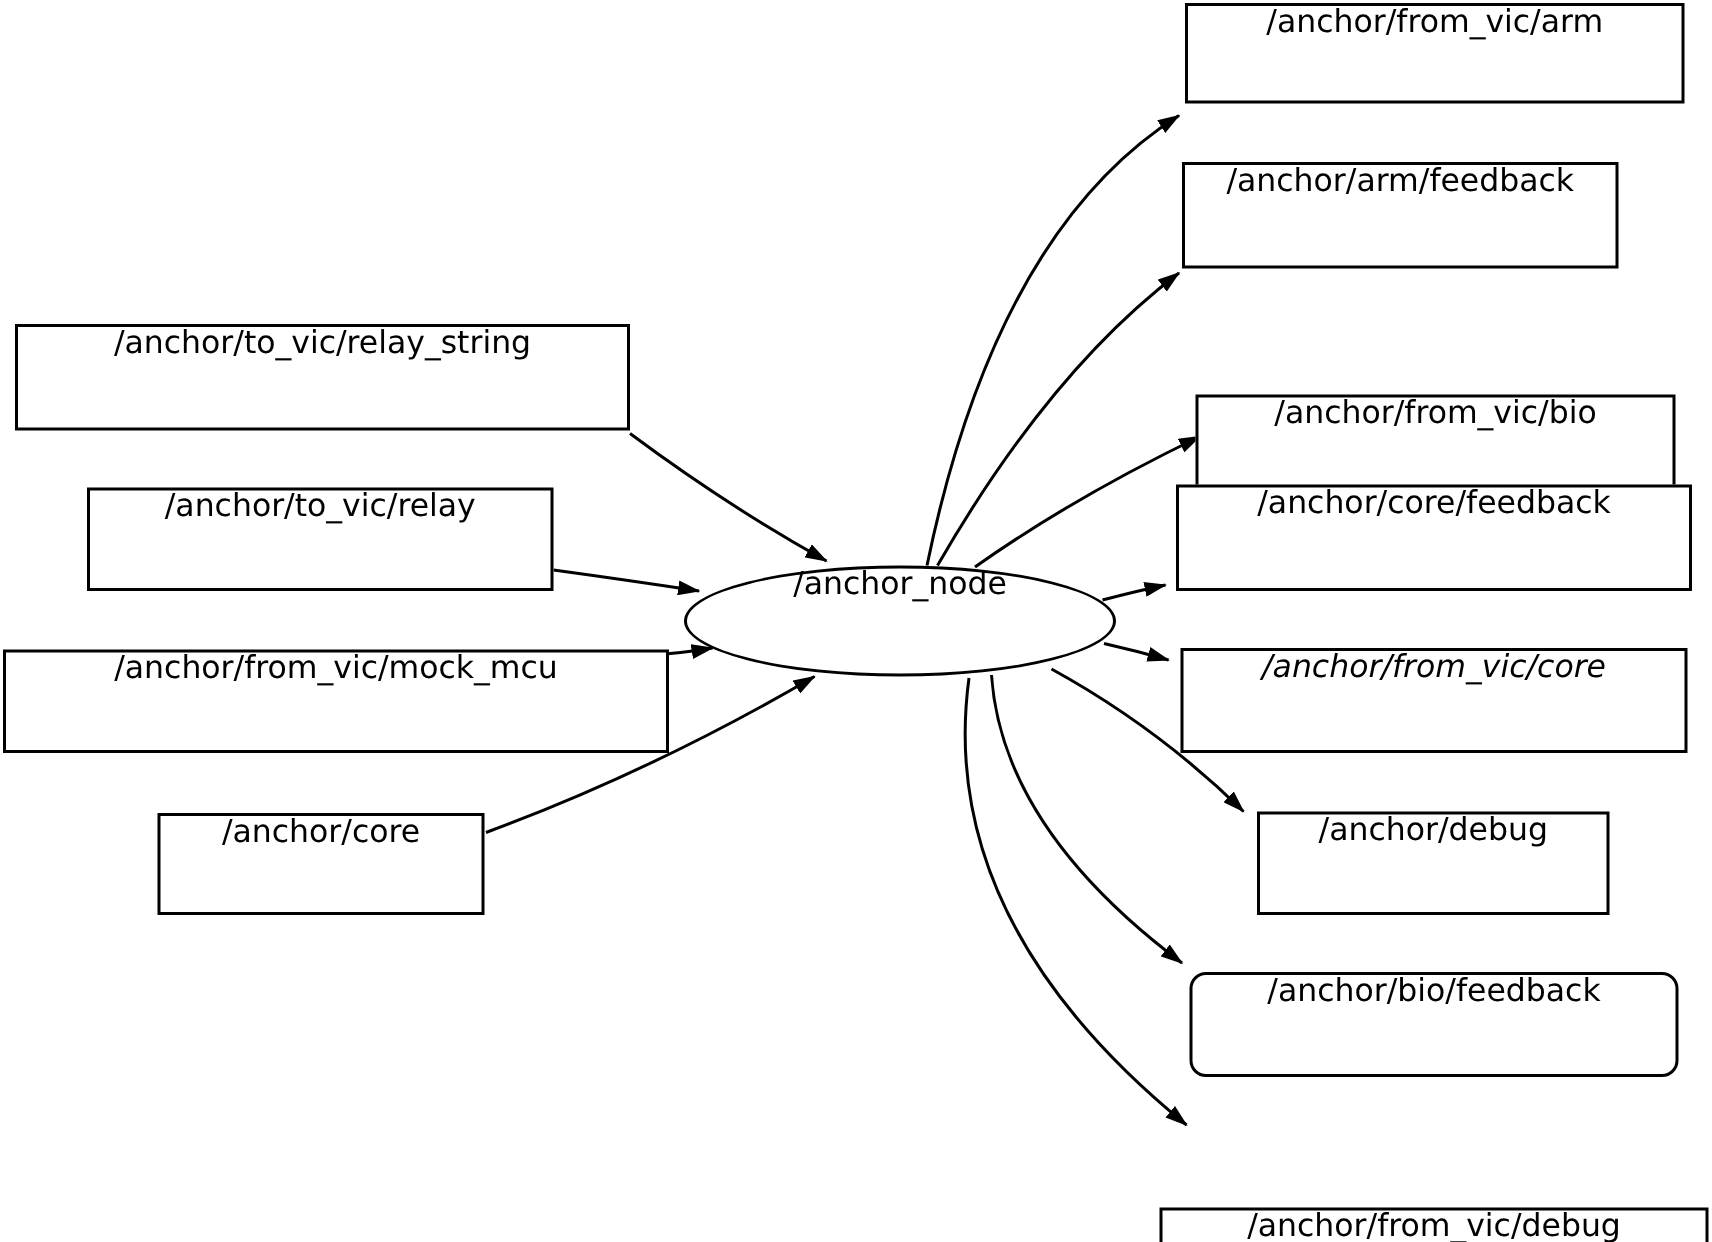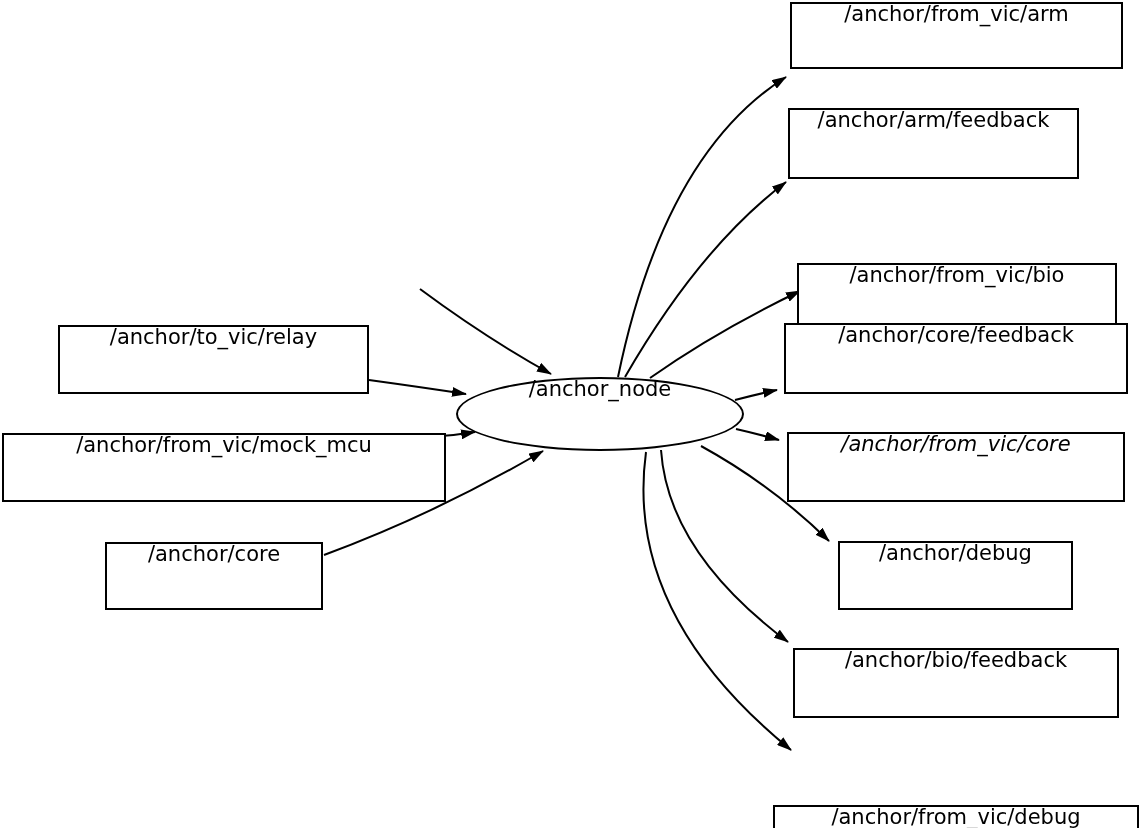--- a/index.html
+++ b/index.html
@@ -74,20 +74,23 @@
     <path class="edge" d="M 618,377 Q 664,154 786,77" marker-end="url(#arrow)"></path>
     <path class="edge" d="M 625,377 Q 700,247 786,182" marker-end="url(#arrow)"></path>
     <path class="edge" d="M 650,378 Q 715,332 800,291" marker-end="url(#arrow)"></path>
     <path class="edge" d="M 735,400 Q 758,394 777,390" marker-end="url(#arrow)"></path>
     <path class="edge" d="M 736,429 Q 758,434 779,440" marker-end="url(#arrow)"></path>
     <path class="edge" d="M 701,446 Q 772,485 829,541" marker-end="url(#arrow)"></path>
     <path class="edge" d="M 661,450 Q 668,552 788,642" marker-end="url(#arrow)"></path>
     <path class="edge" d="M 646,452 Q 624,614 791,750" marker-end="url(#arrow)"></path>
   </svg>
 
+  <div class="topic-box" style="left:10px; top:216px; width:410px; height:71px;">
+    <span class="label">/anchor/to_vic/relay_string</span>
+  </div>
   <div class="topic-box" style="left:58px; top:325px; width:311px; height:69px;">
     <span class="label">/anchor/to_vic/relay</span>
   </div>
   <div class="topic-box" style="left:2px; top:433px; width:444px; height:69px;">
     <span class="label">/anchor/from_vic/mock_mcu</span>
   </div>
   <div class="topic-box" style="left:105px; top:542px; width:218px; height:68px;">
     <span class="label">/anchor/core</span>
   </div>
 
@@ -106,20 +109,20 @@
   </div>
   <div class="topic-box" style="left:784px; top:323px; width:344px; height:71px;">
     <span class="label">/anchor/core/feedback</span>
   </div>
   <div class="topic-box" style="left:787px; top:432px; width:338px; height:70px;font-style:italic;">
     <span class="label">/anchor/from_vic/core</span>
   </div>
   <div class="topic-box" style="left:838px; top:541px; width:235px; height:69px;">
     <span class="label">/anchor/debug</span>
   </div>
-  <div class="topic-box" style="left:793px; top:648px; width:326px; height:70px;">
+  <div class="topic-box" style="left:793px; top:648px; width:326px; height:70px;border-radius:11px;">
     <span class="label">/anchor/bio/feedback</span>
   </div>
   <div class="topic-box" style="left:773px; top:757px; width:366px; height:70px;margin-top:48px;">
     <span class="label">/anchor/from_vic/debug</span>
   </div>
 
 </div>
 
 </body></html>

